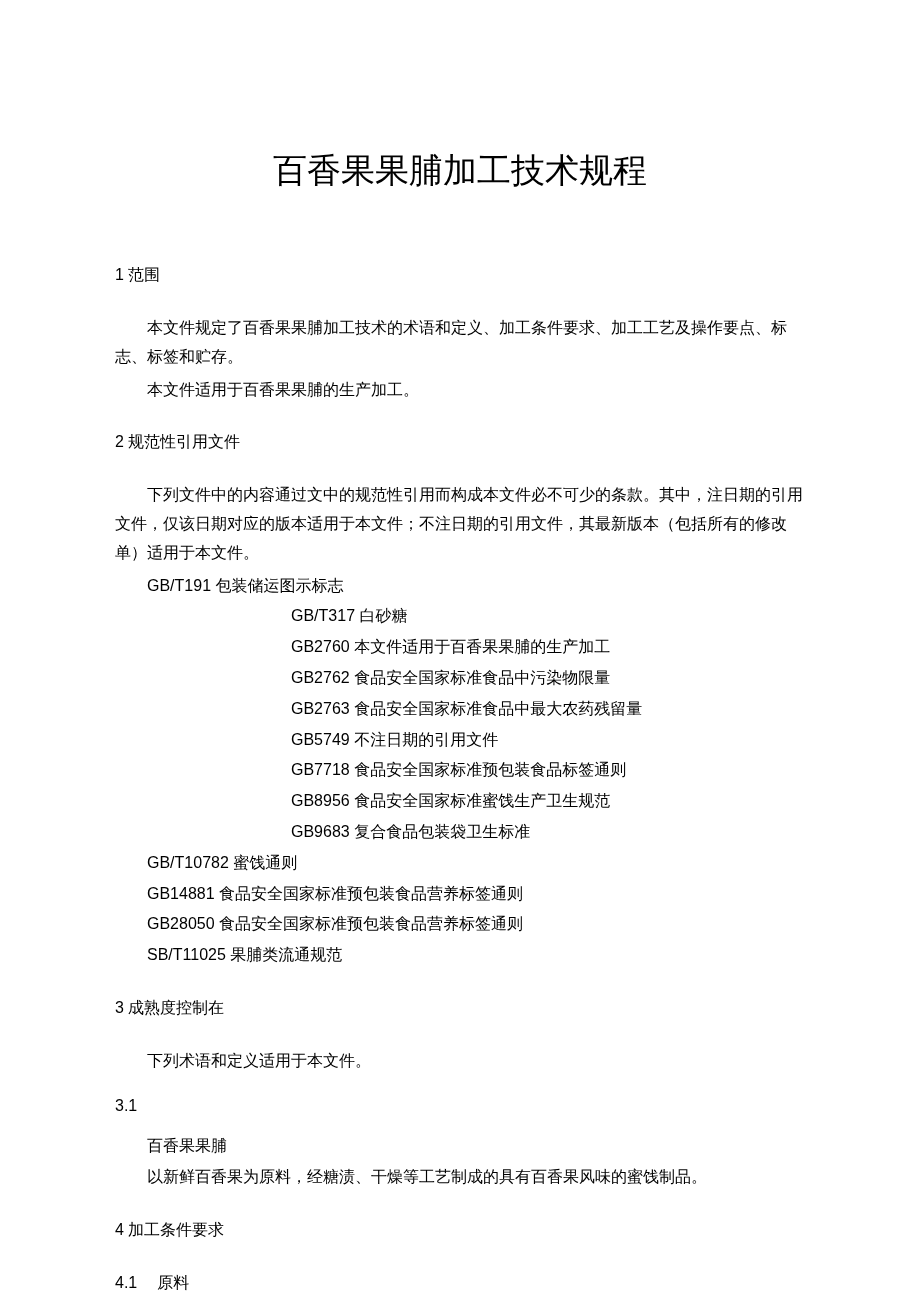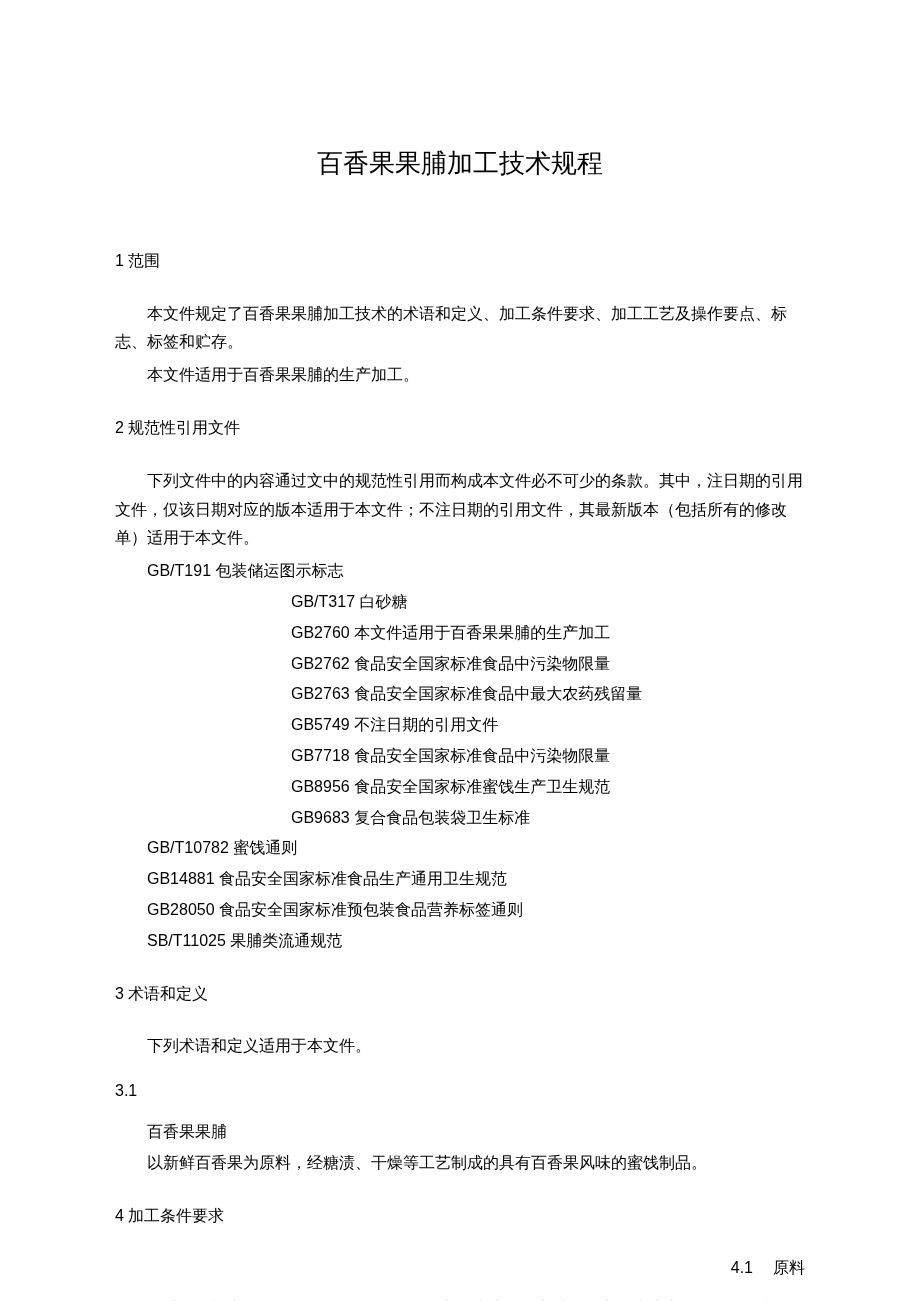--- a/index.html
+++ b/index.html
@@ -13,21 +13,21 @@
       min-height: 1301px;
       background: #ffffff;
       font-family: "SimSun", "宋体", serif;
       font-size: 16px;
       color: #000000;
       padding: 140px 115px 60px 115px;
       line-height: 1.8;
     }
     .title {
       font-family: "SimHei", "黑体", sans-serif;
-      font-size: 26px;
+      font-size: 34px;
       font-weight: normal;
       text-align: center;
       margin-bottom: 60px;
     }
     .section-heading {
       font-family: Arial, "SimSun", serif;
       font-size: 16px;
       margin-top: 24px;
       margin-bottom: 24px;
     }
@@ -51,21 +51,20 @@
     }
     .sub-num {
       font-family: Arial, sans-serif;
       margin-top: 16px;
       margin-bottom: 12px;
     }
     .sub-heading {
       font-family: Arial, "SimSun", serif;
       margin-top: 20px;
       margin-bottom: 12px;
-      text-align: right;
     }
     .sub-heading .num {
       font-family: Arial, sans-serif;
       margin-right: 20px;
     }
     .def-term {
       text-indent: 2em;
       margin-bottom: 2px;
     }
     .def-text {
@@ -97,30 +96,30 @@
 </div>
 
 <p class="body-text">下列文件中的内容通过文中的规范性引用而构成本文件必不可少的条款。其中，注日期的引用文件，仅该日期对应的版本适用于本文件；不注日期的引用文件，其最新版本（包括所有的修改单）适用于本文件。</p>
 
 <div class="ref-item-left">GB/T191 包装储运图示标志</div>
 <div class="ref-item-indent">GB/T317 白砂糖</div>
 <div class="ref-item-indent">GB2760 本文件适用于百香果果脯的生产加工</div>
 <div class="ref-item-indent">GB2762 食品安全国家标准食品中污染物限量</div>
 <div class="ref-item-indent">GB2763 食品安全国家标准食品中最大农药残留量</div>
 <div class="ref-item-indent">GB5749 不注日期的引用文件</div>
-<div class="ref-item-indent">GB7718 食品安全国家标准食品中污染物限量</div>
+<div class="ref-item-indent">GB7718 食品安全国家标准预包装食品标签通则</div>
 <div class="ref-item-indent">GB8956 食品安全国家标准蜜饯生产卫生规范</div>
 <div class="ref-item-indent">GB9683 复合食品包装袋卫生标准</div>
 <div class="ref-item-left">GB/T10782 蜜饯通则</div>
-<div class="ref-item-left">GB14881 食品安全国家标准食品生产通用卫生规范</div>
+<div class="ref-item-left">GB14881 食品安全国家标准预包装食品营养标签通则</div>
 <div class="ref-item-left">GB28050 食品安全国家标准预包装食品营养标签通则</div>
 <div class="ref-item-left">SB/T11025 果脯类流通规范</div>
 
 <div class="section-heading">
-  <span class="num">3</span><span>术语和定义</span>
+  <span class="num">3</span><span>成熟度控制在</span>
 </div>
 
 <p class="body-text">下列术语和定义适用于本文件。</p>
 
 <div class="sub-num">3.1</div>
 
 <p class="def-term">百香果果脯</p>
 <p class="def-text">以新鲜百香果为原料，经糖渍、干燥等工艺制成的具有百香果风味的蜜饯制品。</p>
 
 <div class="section-heading">

